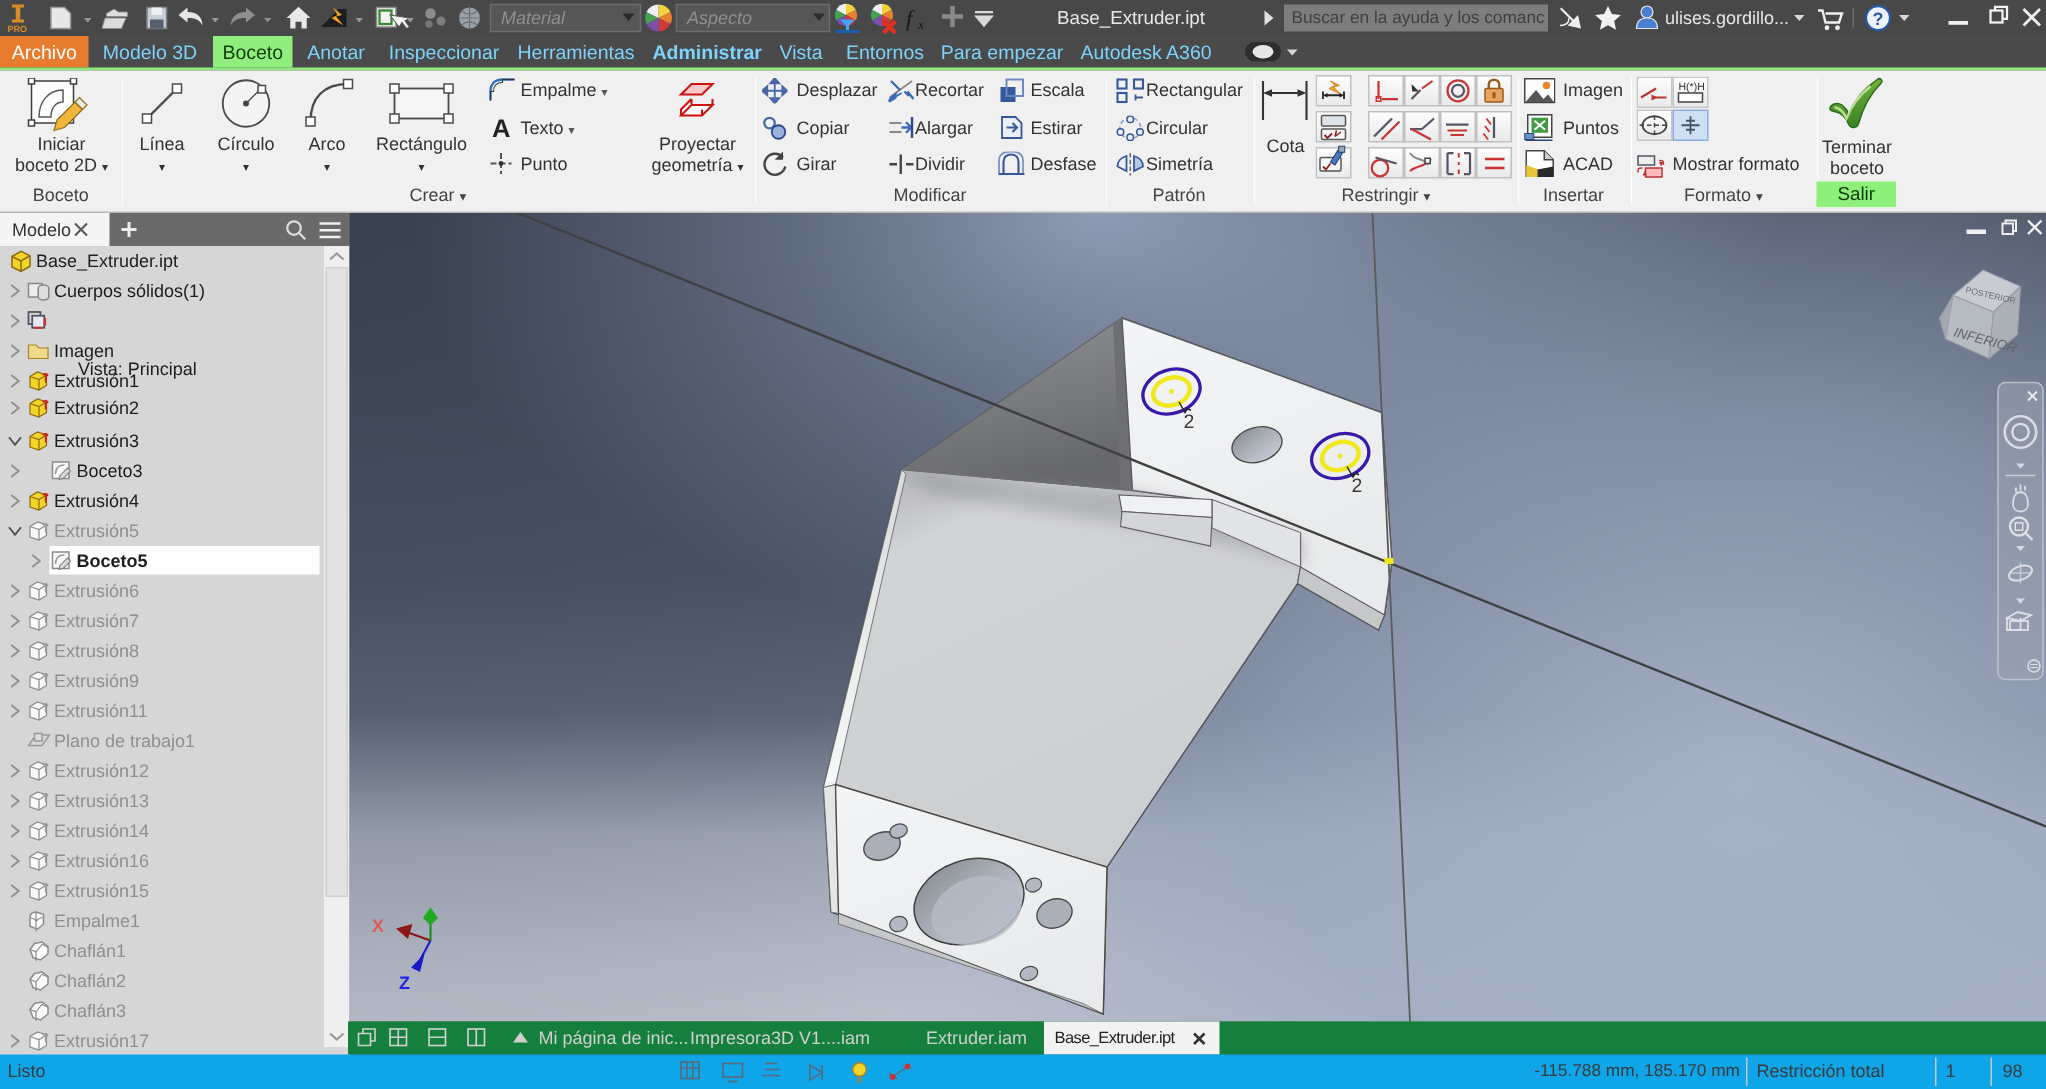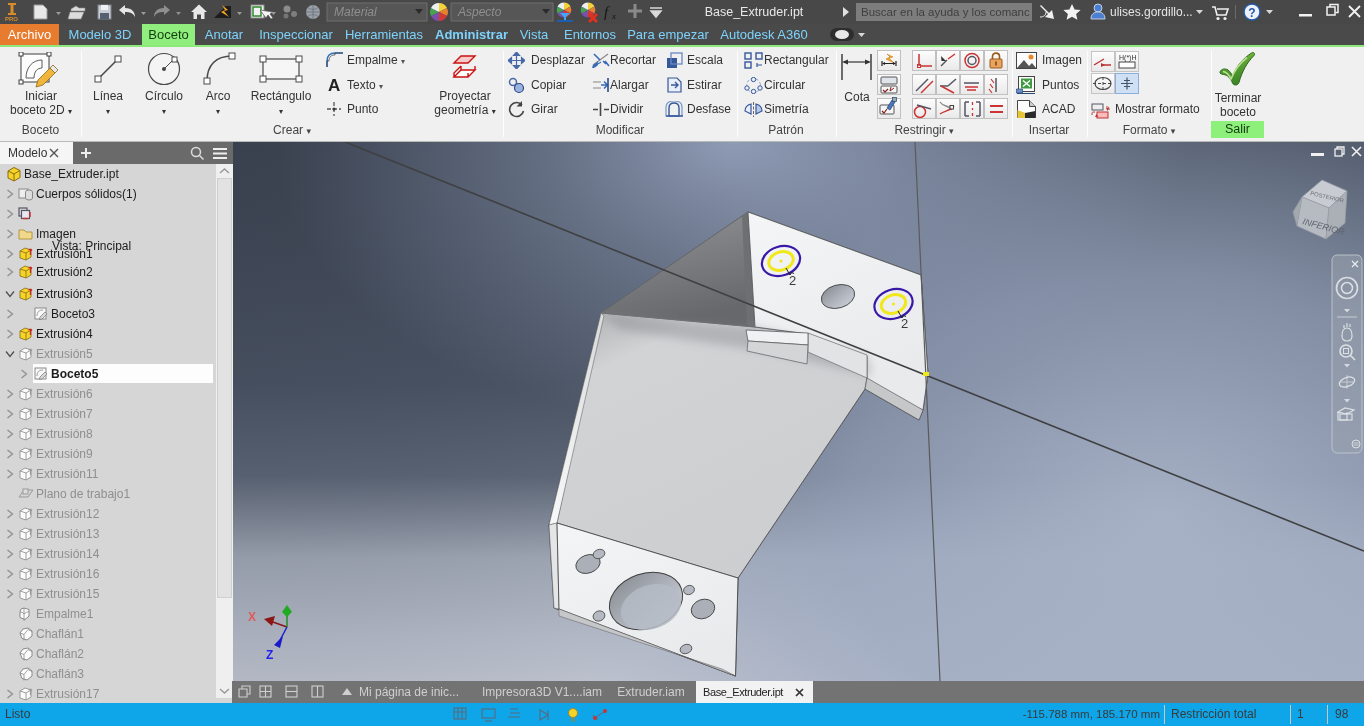--- a/index.html
+++ b/index.html
@@ -31,21 +31,21 @@
 
 #viewport { position:absolute; left:233px; top:142px; width:1131px; height:539px;
   background:
    radial-gradient(640px 620px at 0% 8%, rgba(24,28,38,0.26) 0%, rgba(24,28,38,0.13) 55%, rgba(24,28,38,0) 100%),
    radial-gradient(480px 300px at 44% 0%, rgba(155,168,196,0.95) 0%, rgba(148,161,188,0.55) 40%, rgba(140,152,178,0) 95%),
    radial-gradient(600px 470px at 82% 70%, rgba(168,179,200,0.95) 0%, rgba(155,167,192,0.68) 52%, rgba(140,152,178,0) 100%),
    linear-gradient(180deg, #444d5c 0%, #505a6b 45%, #626c7d 62%, #a4acba 77%, #b6bcc9 92%, #bcc1cd 100%);
 }
 
 
-#tabbar { position:absolute; left:232px; top:681px; width:1132px; height:22px; background:#737373; }
+#tabbar { position:absolute; left:232px; top:681px; width:1132px; height:22px; background:#15803d; }
 .dtab { position:absolute; top:0; height:22px; line-height:22px; font-size:12px; color:#cfcfcf; }
 #statusbar { position:absolute; left:0; top:703px; width:1364px; height:23px; background:#0ea5e9; font-size:12px; color:#3a3a3a; }
 </style>
 </head>
 <body>
 <div id="app">
   <div id="titlebar">
     <svg class="abs" style="left:0;top:0" width="1364" height="24">
 
       <path d="M8 3 h8 v2 h-2.5 v8 h2.5 v2 h-8 v-2 h2.5 v-8 h-2.5 z" fill="#d98b2a"></path>
@@ -902,21 +902,21 @@
         <rect x="22" y="1" width="11" height="11"></rect>
           <path d="M27.5 1 v11 M22 6.5 h11"></path>
         <rect x="48" y="1" width="11" height="11"></rect>
           <path d="M48 6.5 h11"></path>
         <rect x="74" y="1" width="11" height="11"></rect>
           <path d="M79.5 1 v11"></path>
       </g>
       <path d="M104 10 l5 -7 l5 7 z" fill="#cfcfcf"></path>
     </svg>
     <div class="dtab" style="left:116px;width:122px;text-align:center">Mi página de inic...</div>
-    <div class="dtab" style="left:240px;width:130px;text-align:right">Impresora3D V1....iam</div>
+    <div class="dtab" style="left:228px;width:130px;text-align:left">Impresora3D V1....iam</div>
     <div class="dtab" style="left:378px;width:82px;text-align:center">Extruder.iam</div>
     <div class="dtab" style="left:464px;width:117px;background:#f2f2f2;color:#222;text-align:left;padding-left:7px;font-size:11px;letter-spacing:-0.4px;">Base_Extruder.ipt</div>
     <svg style="position:absolute;left:563px;top:7px" width="10" height="10">
         <path d="M1 1 l7 7 m0 -7 l-7 7" stroke="#333" stroke-width="1.7"></path>
       </svg>
   </div>
 
   <div id="statusbar">
     <span style="position:absolute;left:5px;top:4px">Listo</span>
     <svg style="position:absolute;left:452px;top:2px" width="180" height="19">

